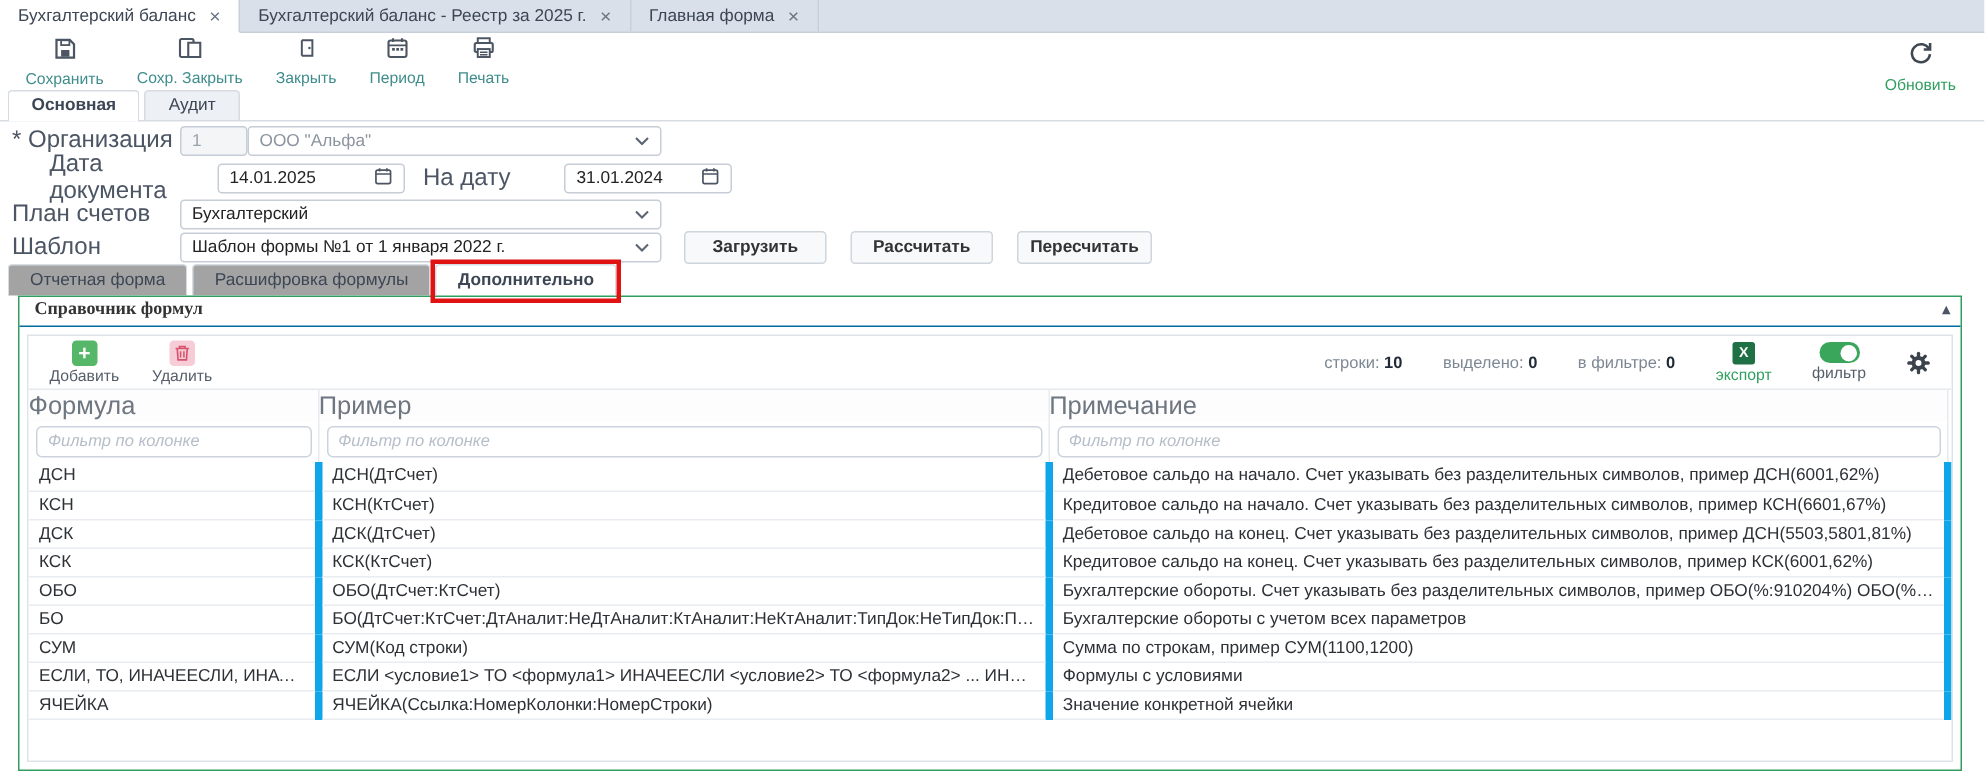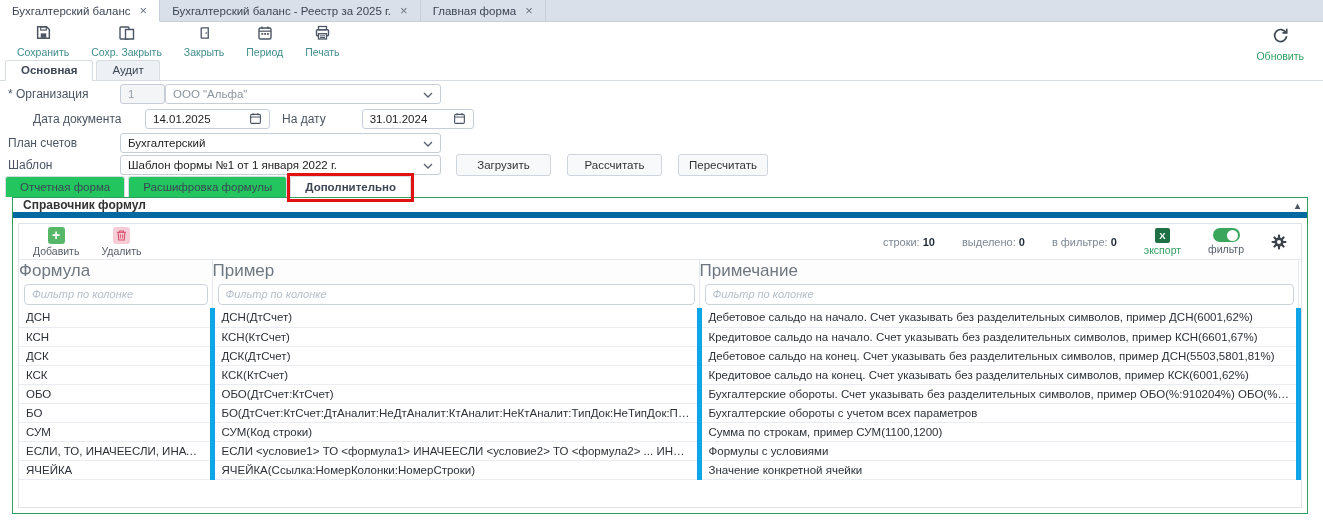--- a/index.html
+++ b/index.html
@@ -23,40 +23,40 @@
 
   
   .ftabs { height:21px; display:flex; align-items:flex-end; padding-left:5px; border-bottom:1px solid #d7dce3; }
   .ftab { font-size:11.5px; padding:3px 15px 4px; background:#edf0f4; border:1px solid #d7dce3; border-bottom:none;
           border-radius:3px 3px 0 0; margin-right:3px; color:#3c4654; cursor:pointer; }
   .ftab.active { background:#fff; font-weight:bold; margin-bottom:-1px; padding-bottom:5px; }
 
   
   .form-area { position:relative; height:92px; }
   .frow { position:absolute; left:8px; display:flex; align-items:center; height:20px; }
-  .flabel { width:112px; font-size:12px; color:#4b5563; }
+  .flabel { width:112px; font-size:16px; color:#4b5563; }
   .fld { height:20px; border:1px solid #c6cdd7; border-radius:3px; background:#fff; display:flex;
          align-items:center; font-size:11.5px; color:#222; padding:0 7px; }
   .fld.disabled { background:#f3f5f7; color:#9aa2ad; }
   .combo { justify-content:space-between; cursor:pointer; }
   .datefld { justify-content:space-between; cursor:text; }
   .btn { height:22px; border:1px solid #cfd5dc; border-radius:3px; background:#f8f9fa; font-size:11.5px;
-         color:#333; padding:0 16px; display:flex; align-items:center; justify-content:center; cursor:pointer; }
+         color:#333; padding:0 16px; display:flex; align-items:center; justify-content:center; cursor:pointer;font-weight:bold; }
 
   
   .rtabs { position:absolute; left:0; top:175px; height:22px; display:flex; align-items:flex-end; padding-left:5px; width:100%; }
-  .rtab { font-size:11.5px; padding:4px 14px; background:#22c55e; border:1px solid #d7dce3; border-bottom:none;
+  .rtab { font-size:11.5px; padding:4px 14px; background:#a3a3a3; border:1px solid #d7dce3; border-bottom:none;
           border-radius:3px 3px 0 0; margin-right:3px; color:#3c4654; cursor:pointer; position:relative; }
   .rtab.active { background:#fff; font-weight:bold; }
   .annotation { position:absolute; left:-4px; top:-4px; right:-4px; bottom:-5px; border:3px solid #e01212; pointer-events:none; z-index:6; }
 
   
   .panel { position:absolute; left:12px; right:15px; top:197px; bottom:6px; border:1px solid #2f9e5f; background:#fff; }
-  .panel-header { height:20px; display:flex; align-items:center; font-size:12px; font-weight:bold;
-                  padding-left:10px; position:relative; border-bottom:6px solid #0369a1; }
+  .panel-header { height:20px; display:flex; align-items:flex-start; font-size:12px; font-weight:bold;
+                  padding-left:10px; position:relative; border-bottom:1px solid #0369a1;font-family:Liberation Serif, serif; }
   .collapse { position:absolute; right:7px; top:2px; font-size:10px; color:#4b5563; cursor:pointer; }
 
   .grid { position:absolute; left:5px; right:5px; top:25px; bottom:5px; border:1px solid #dfe3e8; overflow:hidden; }
   .grid-toolbar { height:36px; border-bottom:1px solid #e6eaee; display:flex; align-items:center; padding:0 14px; }
   .gstack { display:flex; flex-direction:column; align-items:center; gap:1px; margin-right:22px; cursor:pointer; }
   .gstack .lbl { font-size:10.5px; color:#555e69; }
   .icon-sq { width:17px; height:17px; border-radius:3px; display:flex; align-items:center; justify-content:center; }
   .add-sq { background:#57b768; color:#fff; font-size:14px; font-weight:bold; line-height:1; }
   .del-sq { background:#f6ccd6; }
   .gright { margin-left:auto; display:flex; align-items:center; gap:27px; }

